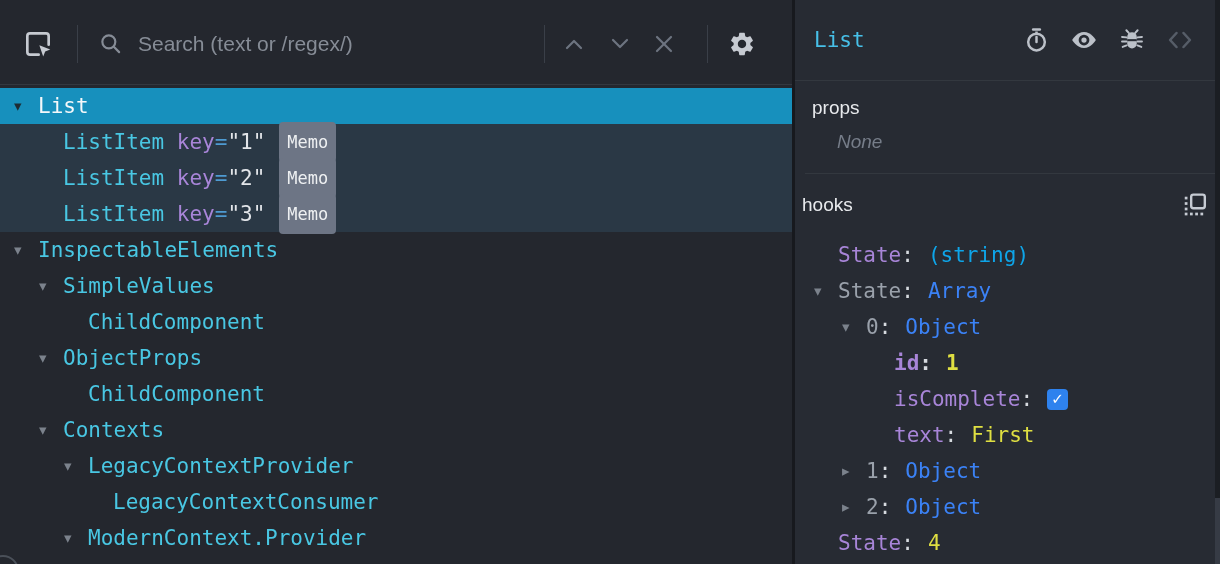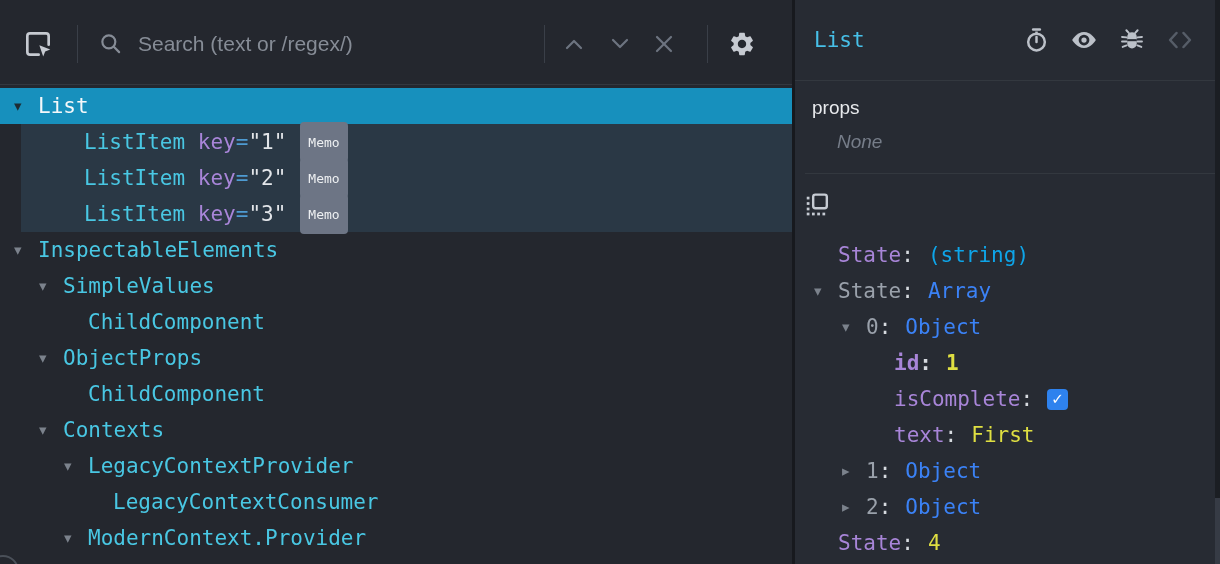--- a/index.html
+++ b/index.html
@@ -17,29 +17,29 @@
   .v-div { width:1px; height:38px; background:#3a3f48; flex:none; }
   .search-input {
     width:402px; margin-left:14px; background:transparent; border:none; outline:none;
     font-family:"Liberation Sans", sans-serif; font-size:21px; color:#dfe2e7;
   }
   .search-input::placeholder { color:#868c96; }
   .tree { padding-top:3px; }
   .trow { height:36px; display:flex; align-items:center; white-space:pre;
           font-family:"DejaVu Sans Mono", monospace; font-size:21px; cursor:pointer; }
   .trow.sel { background:#1790bd; }
-  .trow.band { background:#2a3845;margin-left:21px; }
+  .trow.band { background:#2a3845; }
   .caret { width:24px; flex:none; color:#7b828c; font-size:15px; font-family:"DejaVu Sans", sans-serif; }
   .trow.sel .caret { color:#1d2b33; }
   .cname { color:#49c7e3; }
   .trow.sel .cname { color:#f5f8fa; }
   .attr { color:#a885d8; } .eq { color:#4e9bd2; } .aval { color:#e2e5e9; }
   .memo { background:#6d7585; color:#eef0f2; border-radius:4px; margin-left:14px;
           padding:0 8px; height:40px; display:inline-flex; align-items:center;
-          font-size:13px; font-family:"DejaVu Sans Mono", monospace; }
+          font-size:17px; font-family:"DejaVu Sans Mono", monospace; }
   .corner-arc { position:absolute; left:-13px; top:551px; width:32px; height:32px;
                 border:2px solid #4a5059; border-radius:50%; background:transparent; }
   
   .right-panel { position:absolute; left:792px; top:0; width:428px; height:564px;
                  background:#272b33; border-left:3px solid #17191e; }
   .r-header { height:81px; border-bottom:1px solid #33383f; display:flex; align-items:center;
               padding:0 20px 0 19px; }
   .r-title { font-family:"DejaVu Sans Mono", monospace; font-size:21px; color:#47c0e8; flex:1; }
   .r-icons { display:flex; gap:8px; }
   .icon-btn { width:40px; height:40px; display:flex; align-items:center; justify-content:center; cursor:pointer; }
@@ -171,20 +171,21 @@
 
   <div class="section props">
     <div class="sec-h">
       <span class="h-label">props</span>
     </div>
     <div class="none-val">None</div>
   </div>
 
   <div class="section">
     <div class="sec-h">
+      <span class="h-label">hooks</span>
       <span class="icon-btn" style="width:30px;height:30px;margin-right:10px;">
         <svg width="24" height="24" viewBox="0 0 22 22">
           <rect x="7.5" y="1.5" width="12.5" height="12.5" rx="2" fill="none" stroke="#c6cbd3" stroke-width="2.2"></rect>
           <rect x="1.6" y="3.4" width="2.5" height="2.5" fill="#c6cbd3"></rect>
           <rect x="1.6" y="8.4" width="2.5" height="2.5" fill="#c6cbd3"></rect>
           <rect x="1.6" y="13.4" width="2.5" height="2.5" fill="#c6cbd3"></rect>
           <rect x="1.6" y="18" width="2.5" height="2.5" fill="#c6cbd3"></rect>
           <rect x="6.4" y="18" width="2.5" height="2.5" fill="#c6cbd3"></rect>
           <rect x="11.2" y="18" width="2.5" height="2.5" fill="#c6cbd3"></rect>
           <rect x="16" y="18" width="2.5" height="2.5" fill="#c6cbd3"></rect>

